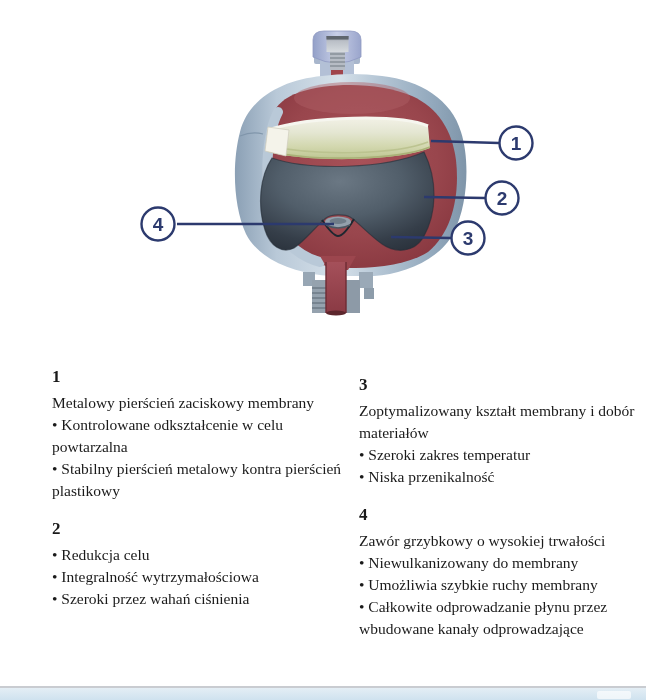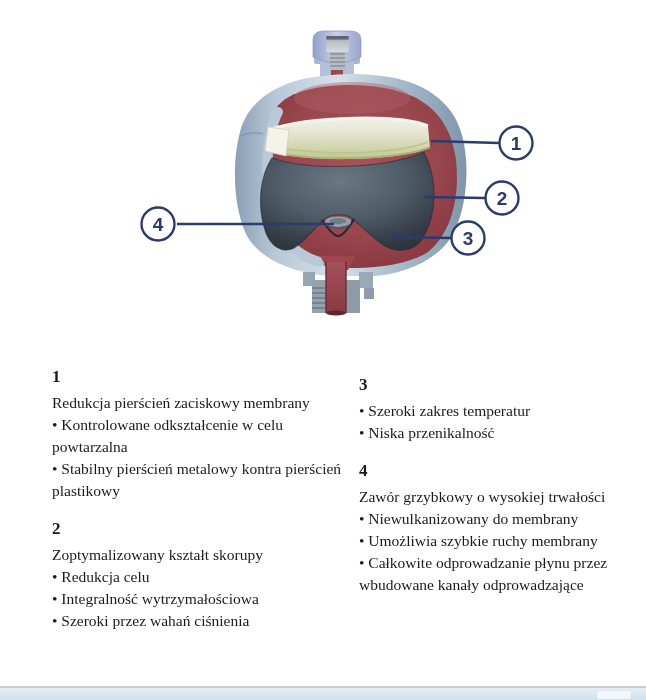--- a/index.html
+++ b/index.html
@@ -164,36 +164,36 @@
       <g>
         <circle cx="158" cy="224" r="16.5" fill="#ffffff" stroke="#2c3a6e" stroke-width="2.4"></circle>
         <text class="co" x="158" y="230.5" text-anchor="middle" fill="#2c3a6e">4</text>
       </g>
     </svg>
   </div>
 
   <div class="col col-left">
     <div class="part-section">
       <p class="sec-num">1</p>
-      <p class="line">Redukcja pierścień zaciskowy membrany</p>
+      <p class="line">Metalowy pierścień zaciskowy membrany</p>
       <p class="line">• Kontrolowane odkształcenie w celu powtarzalna</p>
       <p class="line">• Stabilny pierścień metalowy kontra pierścień plastikowy</p>
     </div>
     <div class="part-section">
       <p class="sec-num">2</p>
-      <p class="line">Zoptymalizowany kształt skorupy</p>
       <p class="line">• Redukcja celu</p>
       <p class="line">• Integralność wytrzymałościowa</p>
       <p class="line">• Szeroki przez wahań ciśnienia</p>
     </div>
   </div>
 
   <div class="col col-right">
     <div class="part-section">
       <p class="sec-num">3</p>
+      <p class="line">Zoptymalizowany kształt membrany i dobór materiałów</p>
       <p class="line">• Szeroki zakres temperatur</p>
       <p class="line">• Niska przenikalność</p>
     </div>
     <div class="part-section">
       <p class="sec-num">4</p>
       <p class="line">Zawór grzybkowy o wysokiej trwałości</p>
       <p class="line">• Niewulkanizowany do membrany</p>
       <p class="line">• Umożliwia szybkie ruchy membrany</p>
       <p class="line">• Całkowite odprowadzanie płynu przez wbudowane kanały odprowadzające</p>
     </div>

